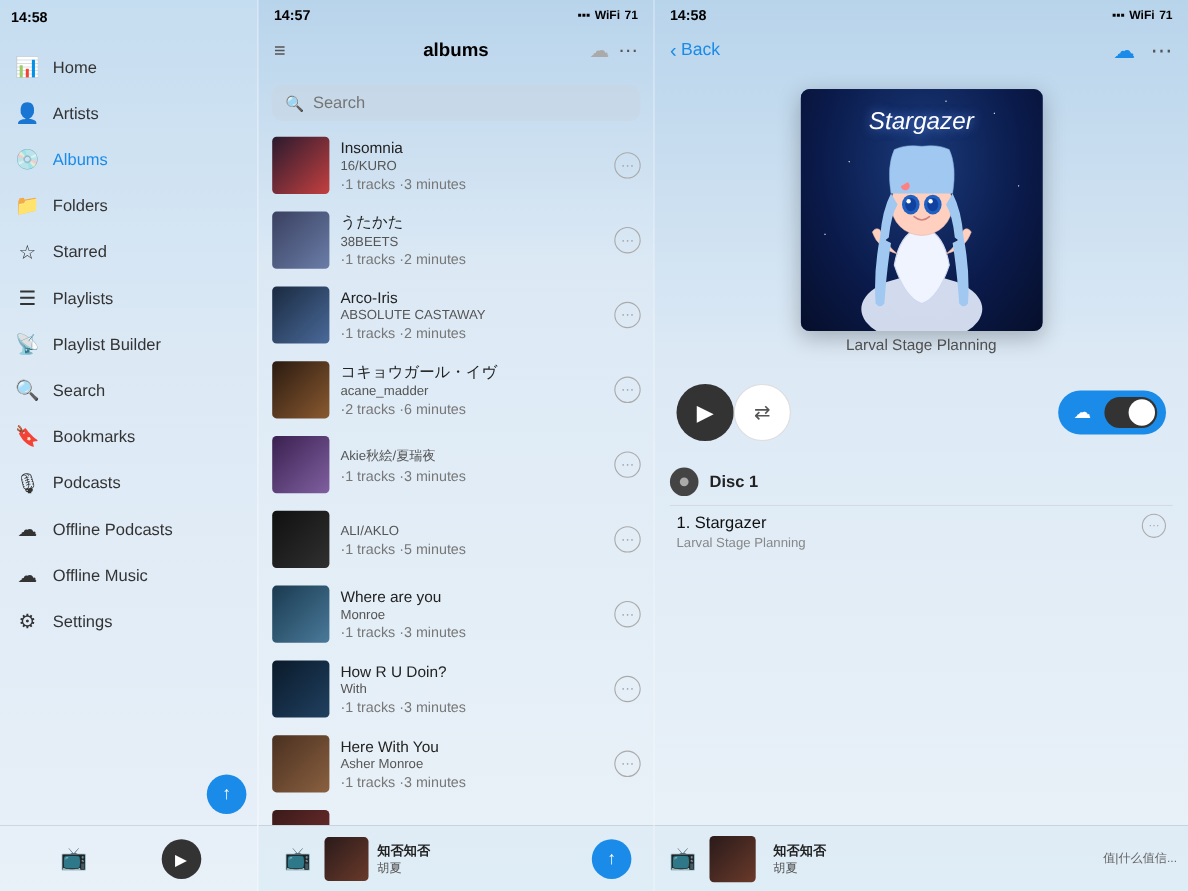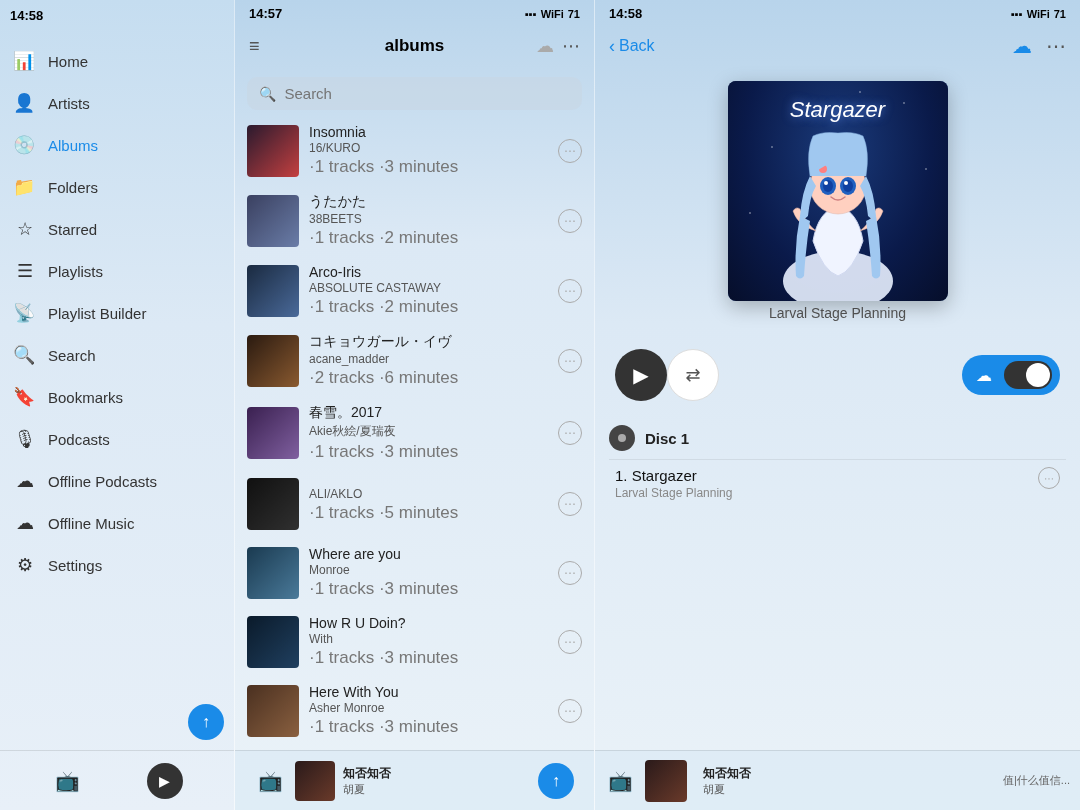--- a/index.html
+++ b/index.html
@@ -188,21 +188,21 @@
       white-space: nowrap;
       overflow: hidden;
       text-overflow: ellipsis;
     }
     .album-artist {
       font-size: 12px;
       color: #555;
       margin-top: 1px;
     }
     .album-meta {
-      font-size: 17px;
+      font-size: 13px;
       color: #777;
       margin-top: 2px;
     }
     .album-more-btn {
       width: 24px;
       height: 24px;
       border: 1.5px solid #aaa;
       border-radius: 50%;
       display: flex;
       align-items: center;
@@ -686,21 +686,20 @@
           <span>·2 tracks</span>
           <span>·6 minutes</span>
         </div>
       </div>
       <div class="album-more-btn">⋯</div>
     </div>
 
     <div class="album-item">
       <div class="album-thumb thumb-haruyuki"></div>
       <div class="album-info">
-        <div class="album-name">春雪。2017</div>
         <div class="album-artist">Akie秋絵/夏瑞夜</div>
         <div class="album-meta">
           <span>·1 tracks</span>
           <span>·3 minutes</span>
         </div>
       </div>
       <div class="album-more-btn">⋯</div>
     </div>
 
     <div class="album-item">

